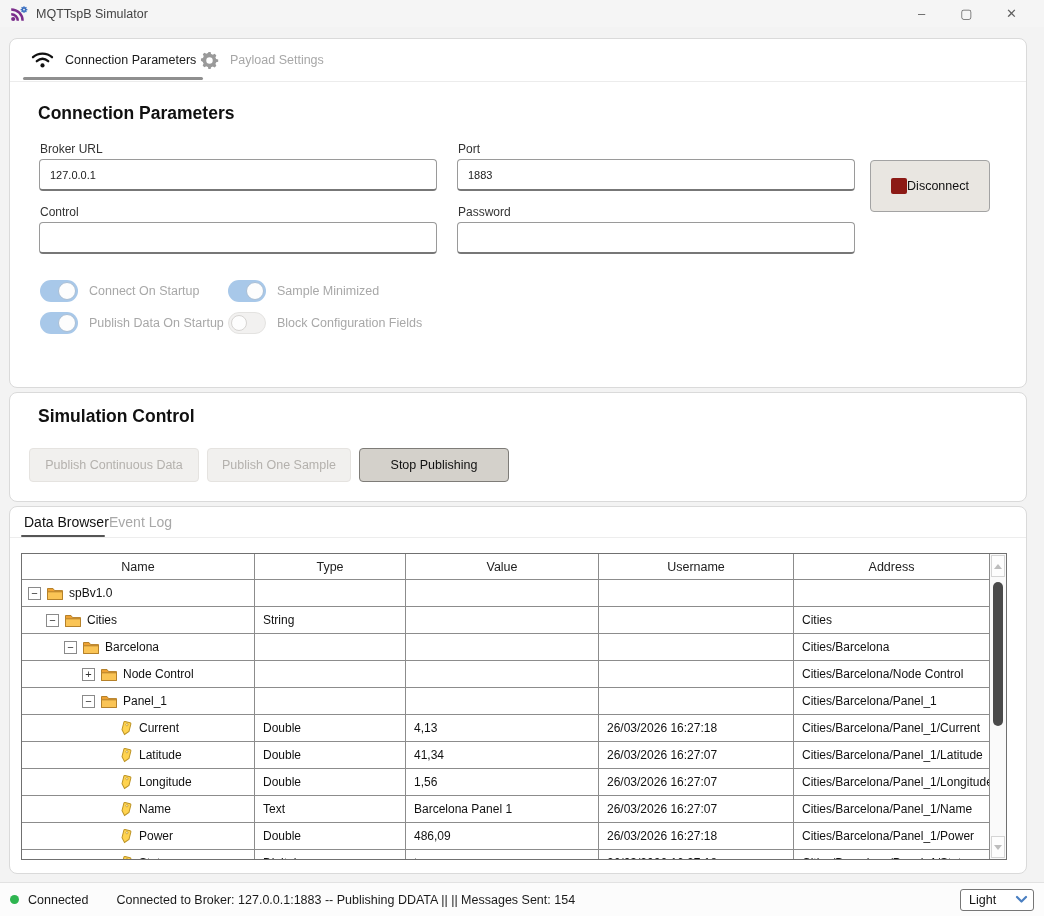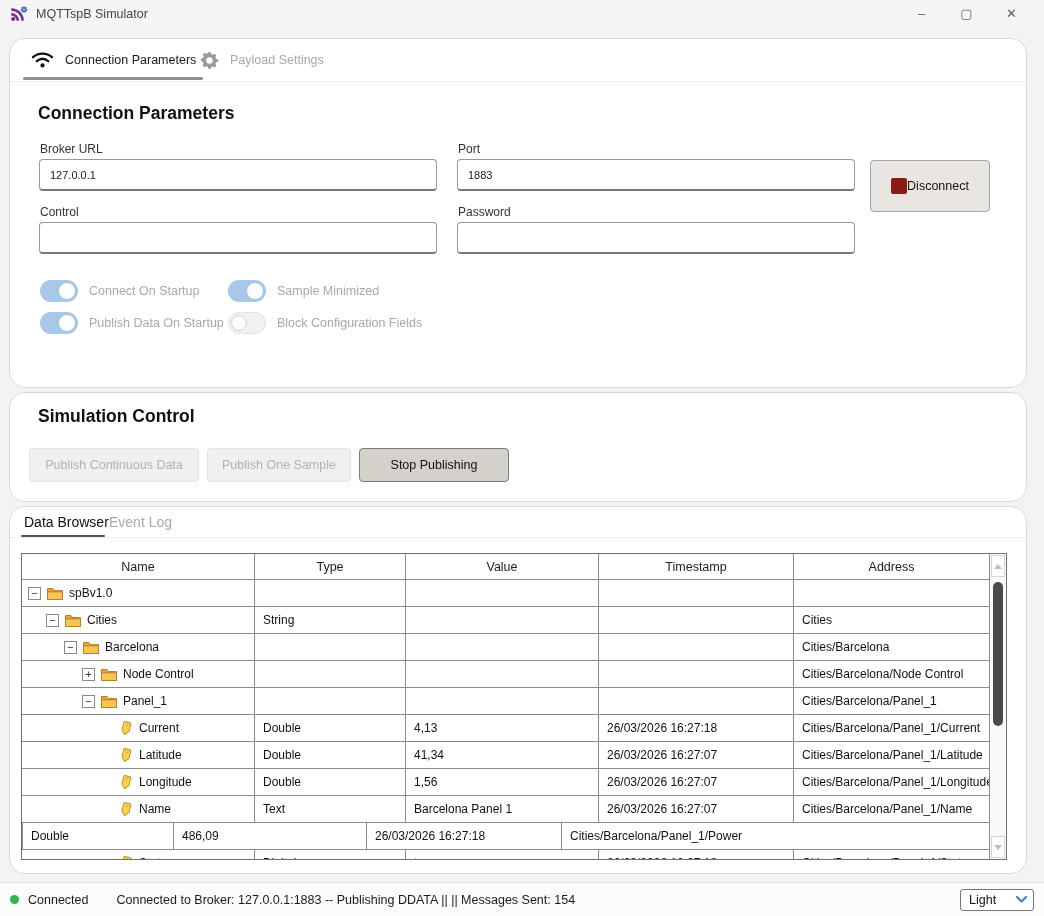--- a/index.html
+++ b/index.html
@@ -11,21 +11,21 @@
   }
   
   #titlebar{position:absolute;left:0;top:0;width:1044px;height:27px;
     display:flex;align-items:center;padding:0 10px;box-sizing:border-box;background:#f5f5f5;}
   #app-icon{width:18px;height:16px;margin-right:8px;flex:none;}
   #win-title{font-size:12.5px;color:#444;}
   .win-controls{margin-left:auto;display:flex;align-items:center;gap:0;}
   .win-btn{width:45px;height:26px;display:flex;align-items:center;justify-content:center;
     color:#5f5f5f;font-size:13px;cursor:default;}
   
-  .card{position:absolute;background:#ffffff;border:1px solid #dadada;border-radius:16px;box-sizing:border-box;}
+  .card{position:absolute;background:#ffffff;border:1px solid #dadada;border-radius:8px;box-sizing:border-box;}
   #card-connection{left:9px;top:38px;width:1018px;height:350px;}
   #card-sim{left:9px;top:392px;width:1018px;height:110px;}
   #card-browser{left:9px;top:506px;width:1018px;height:368px;}
   
   .tabstrip{position:absolute;left:0;top:0;width:100%;height:42px;border-bottom:1px solid #ececec;border-radius:8px 8px 0 0;}
   .tab{position:absolute;display:flex;align-items:center;gap:11px;top:9px;height:24px;cursor:default;}
   #tab-connection{left:21px;}
   #tab-payload{left:190px;}
   .tab-label{font-size:12.5px;color:#1a1a1a;}
   .tab-label.inactive{color:#a7a7a7;}
@@ -212,21 +212,21 @@
   <div class="tab2" id="tab-eventlog">Event Log</div>
   <div id="tab2-indicator"></div>
   <div id="tab2-line"></div>
 
   <div id="dtable">
     <div id="tmain">
       <div id="thead">
           <div class="hcell tc c-name" style="justify-content: center;">Name</div>
           <div class="hcell tc c-type" style="justify-content: center;">Type</div>
           <div class="hcell tc c-value" style="justify-content: center;">Value</div>
-          <div class="hcell tc c-time" style="justify-content: center;">Timestamp</div>
+          <div class="hcell tc c-time" style="justify-content: center;">Username</div>
           <div class="hcell tc c-addr" style="justify-content: center;">Address</div>
         </div>
       <div id="tbody">
           <div class="trow">
             <div class="tc c-name" style="padding-left: 6px;">
               <span class="exp">−</span>
               <svg class="node-icon" width="16" height="13" viewBox="0 0 16 13">
     <path d="M0.5 1.5 L6 1.5 L7.6 3.6 L15.5 3.6 L15.5 12.5 L0.5 12.5 Z" fill="#eda133" stroke="#b5812a" stroke-width="1"></path>
     <path d="M0.5 4.8 L15.5 4.8 L15.5 12.5 L0.5 12.5 Z" fill="#fac455" stroke="#b5812a" stroke-width="1"></path>
   </svg>
@@ -351,20 +351,30 @@
     </g>
   </svg>
               <span class="nm">Name</span>
             </div>
             <div class="tc c-type">Text</div>
             <div class="tc c-value">Barcelona Panel 1</div>
             <div class="tc c-time">26/03/2026 16:27:07</div>
             <div class="tc c-addr">Cities/Barcelona/Panel_1/Name</div>
           </div>
           <div class="trow">
+            <div class="tc c-name" style="padding-left: 78px;">
+              <span class="exp-sp"></span>
+              <svg class="node-icon" width="14" height="15" viewBox="0 0 14 15">
+    <g transform="rotate(14 7 7.5)">
+      <path d="M4.4 1 L9.6 1 Q10.6 1 10.6 2 L10.6 9.6 L7 13.6 L3.4 9.6 L3.4 2 Q3.4 1 4.4 1 Z" fill="#ffd34f" stroke="#bd9426" stroke-width="1"></path>
+      <circle cx="7" cy="3.6" r="1.1" fill="#fff8e0" stroke="#bd9426" stroke-width="0.7"></circle>
+    </g>
+  </svg>
+              <span class="nm">Power</span>
+            </div>
             <div class="tc c-type">Double</div>
             <div class="tc c-value">486,09</div>
             <div class="tc c-time">26/03/2026 16:27:18</div>
             <div class="tc c-addr">Cities/Barcelona/Panel_1/Power</div>
           </div>
           <div class="trow">
             <div class="tc c-name" style="padding-left: 78px;">
               <span class="exp-sp"></span>
               <svg class="node-icon" width="14" height="15" viewBox="0 0 14 15">
     <g transform="rotate(14 7 7.5)">

